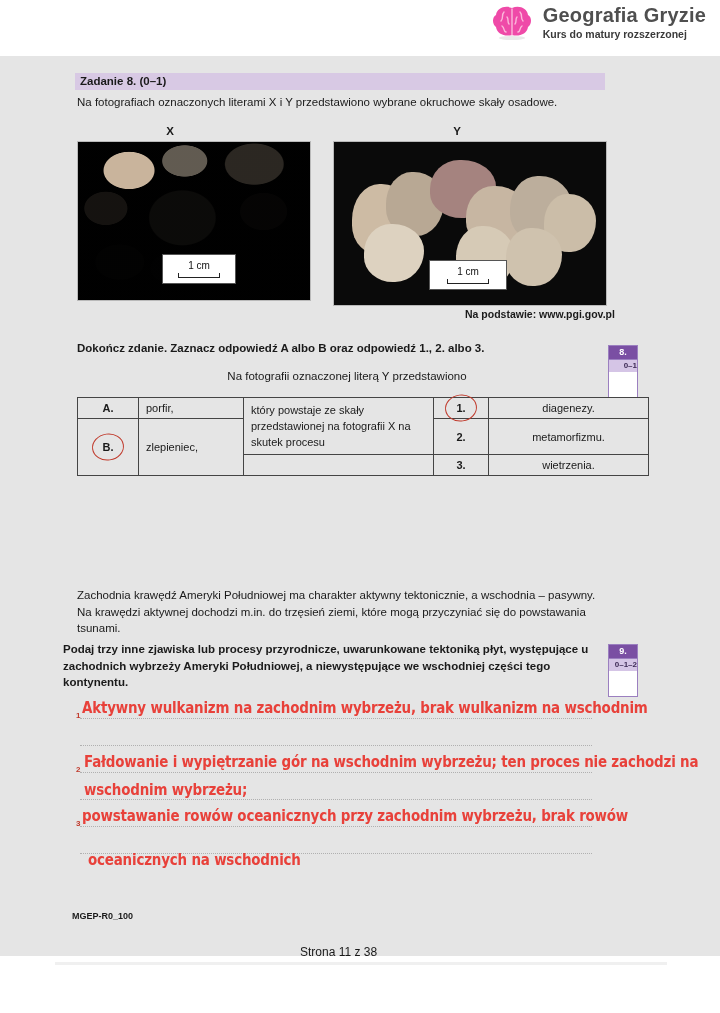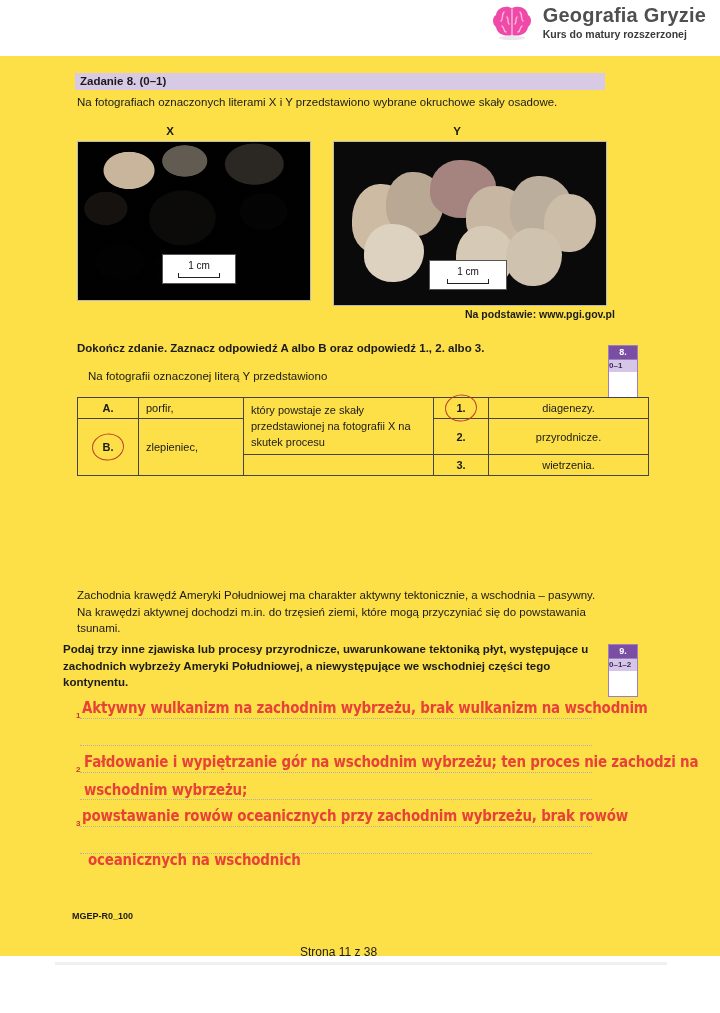--- a/index.html
+++ b/index.html
@@ -49,21 +49,21 @@
     margin-top: 4px;
   }
 
   
   .sheet {
     position: absolute;
     left: 0;
     top: 56px;
     width: 720px;
     height: 900px;
-    background: #fde047;
+    background: #e5e5e5;
   }
   .page-sep {
     position: absolute;
     left: 55px;
     top: 962px;
     width: 612px;
     height: 3px;
     background: #f0f0f0;
   }
 
@@ -169,21 +169,21 @@
     font-weight: bold;
     text-align: center;
     height: 13px;
     line-height: 13px;
   }
   .score-range {
     background: #d5c5e6;
     color: #3d2a55;
     font-size: 8px;
     font-weight: bold;
-    text-align: left;
+    text-align: right;
     height: 12px;
     line-height: 12px;
     border-top: 1px solid #9b7fc0;
   }
   .score-blank {
     height: 25px;
     background: #fff;
   }
 
   
@@ -305,21 +305,21 @@
     <div class="scale-box" style="left:95px; top:118px; width:78px; height:30px;">
       <div class="scale-label">1 cm</div>
       <div class="scale-bar"></div>
     </div>
   </div>
 
   <div class="source" style="left:465px; top:252px;">Na podstawie: www.pgi.gov.pl</div>
 
   <div class="para bold" style="left:77px; top:284px; width:540px;">Dokończ zdanie. Zaznacz odpowiedź A albo B oraz odpowiedź 1., 2. albo 3.</div>
 
-  <div class="para" style="left:88px; top:312px; width:540px;">Na fotografii oznaczonej literą Y przedstawiono</div>
+  <div class="para" style="left:77px; top:312px; width:540px;text-align:center;">Na fotografii oznaczonej literą Y przedstawiono</div>
 
   <div class="score-box" style="left:608px; top:289px;">
     <div class="score-num">8.</div>
     <div class="score-range">0–1</div>
     <div class="score-blank"></div>
   </div>
 
   <table class="ans-table" style="left:77px; top:341px;">
     <tbody>
         <tr>
@@ -334,21 +334,21 @@
       </td>
       <td class="col-proc">diagenezy.</td>
     </tr>
     <tr>
       <td class="col-letter" rowspan="2">
         <span>B.</span>
         <span class="circle-mark"></span>
       </td>
       <td class="col-rock" rowspan="2">zlepieniec,</td>
       <td class="col-num">2.</td>
-      <td class="col-proc">przyrodnicze.</td>
+      <td class="col-proc">metamorfizmu.</td>
     </tr>
     <tr>
       <td class="col-mid"></td>
       <td class="col-num">3.</td>
       <td class="col-proc">wietrzenia.</td>
     </tr>
   </tbody>
     </table>
 
 

